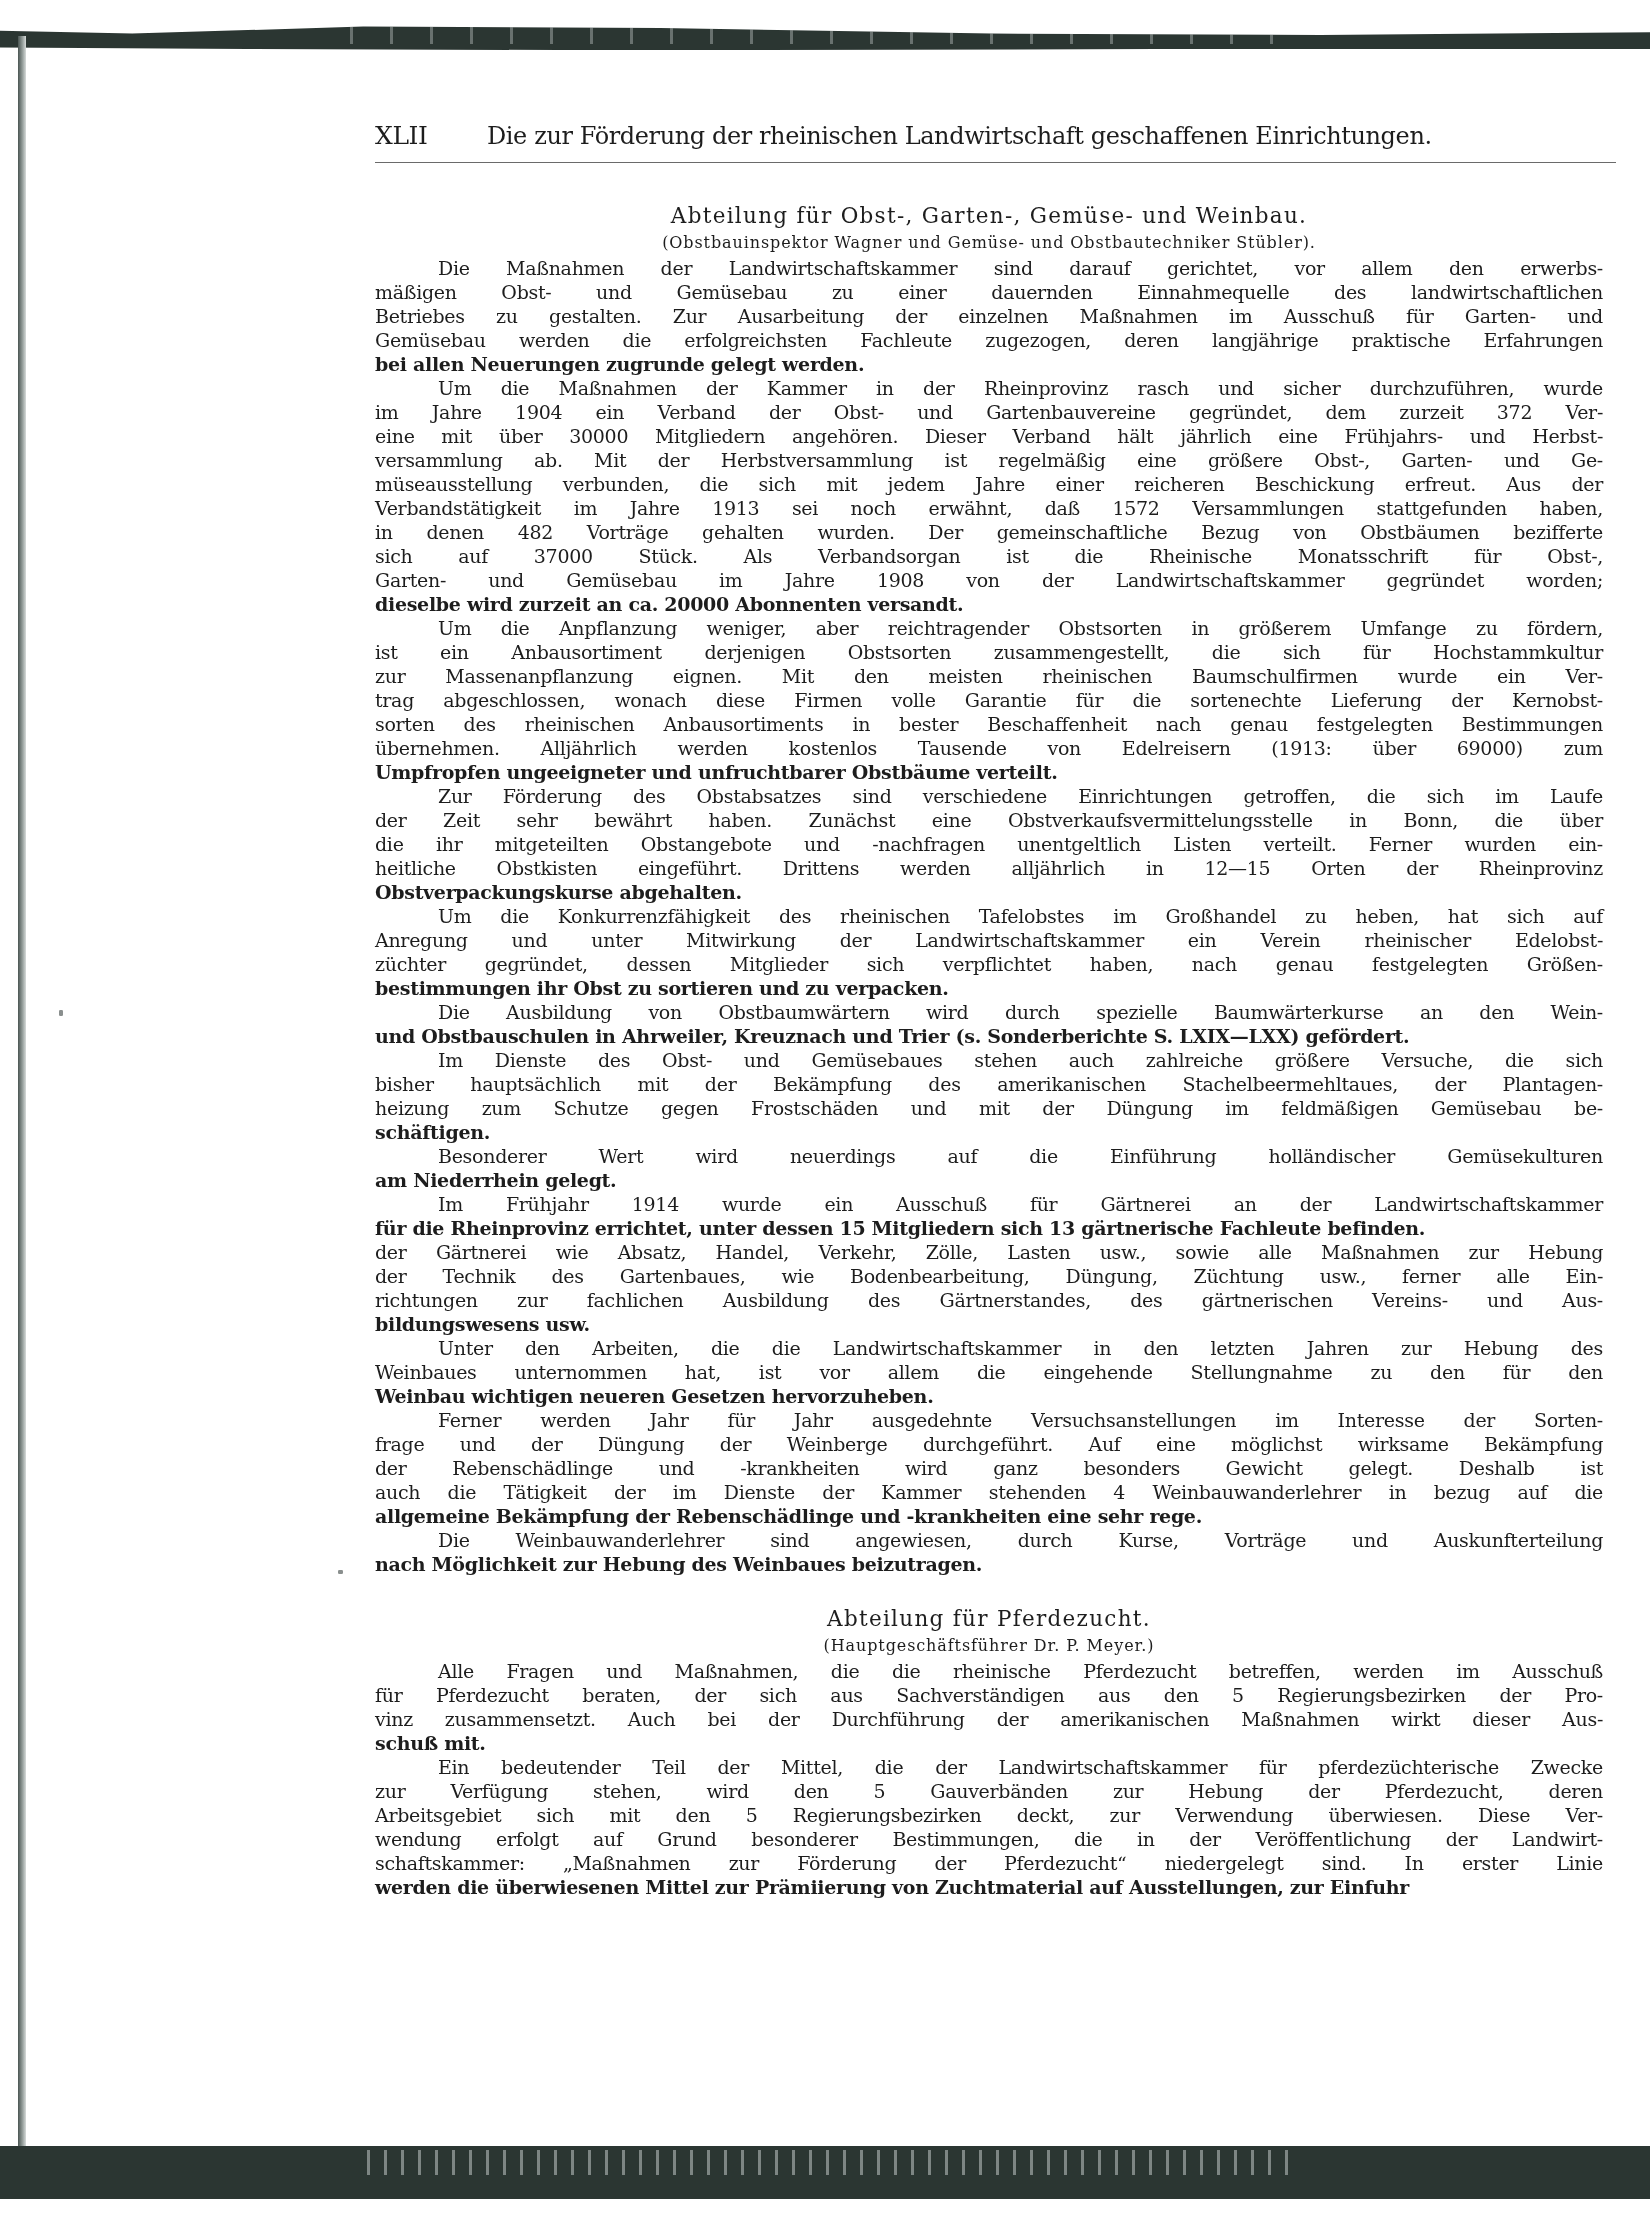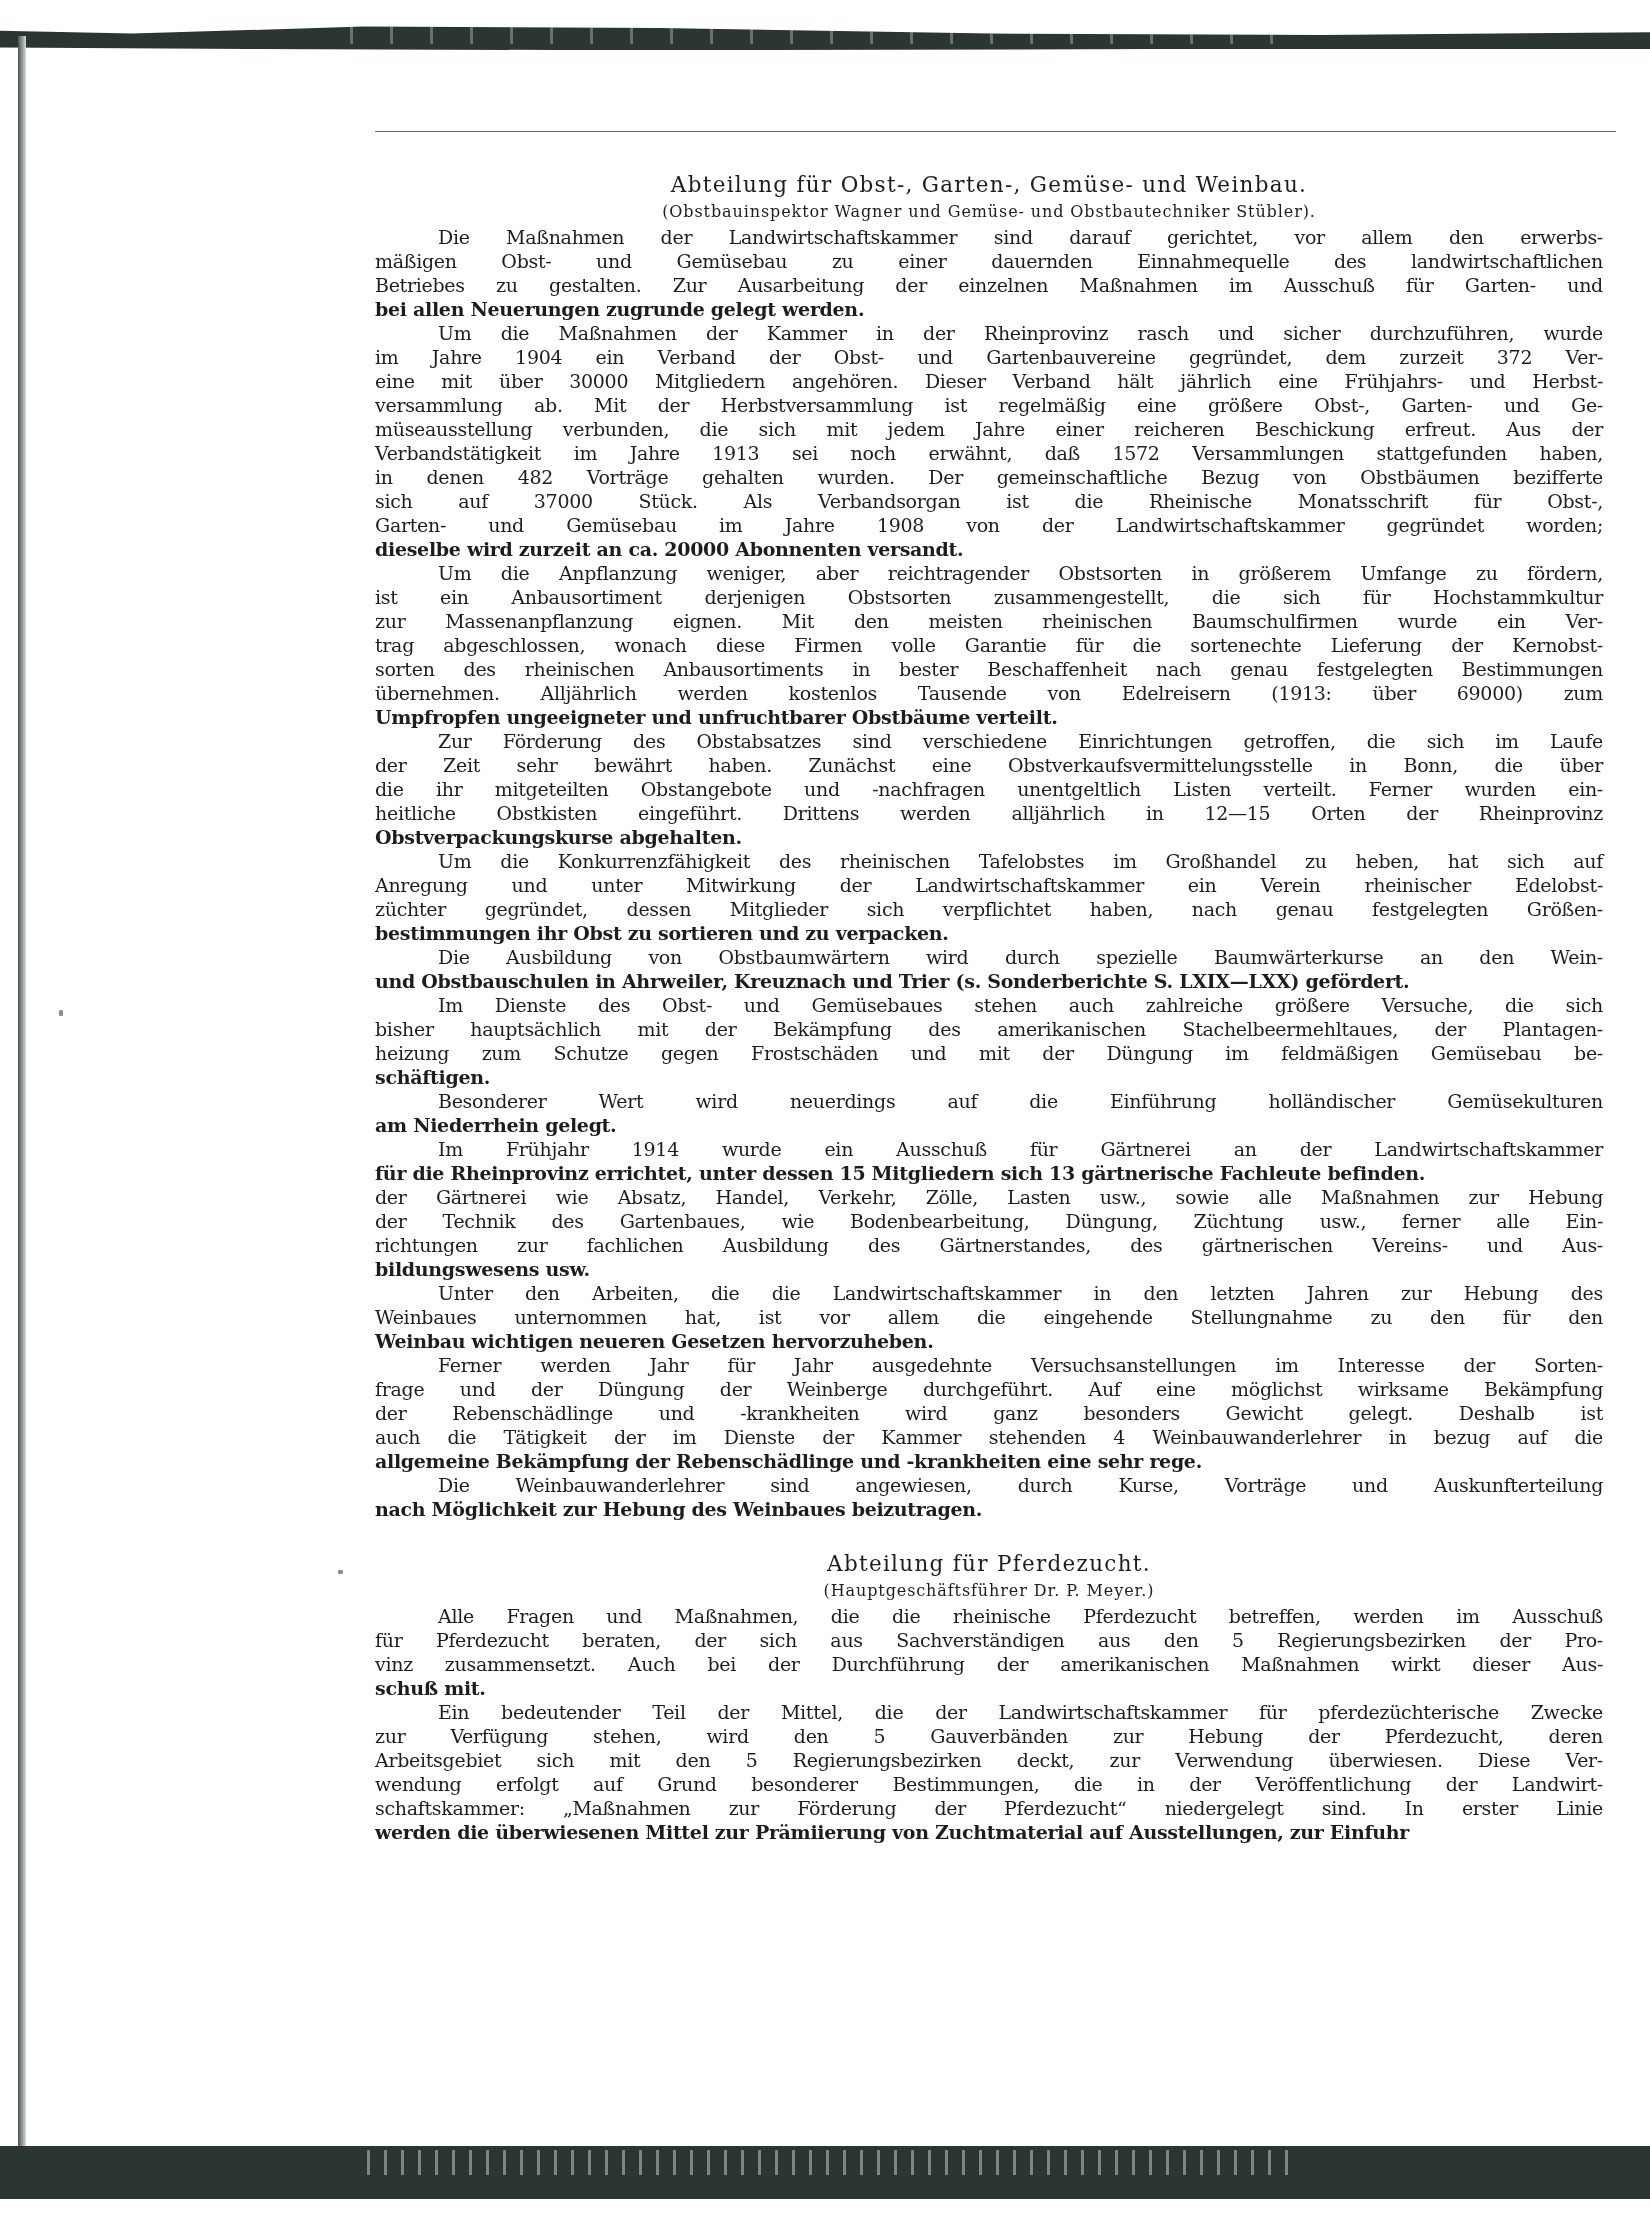--- a/index.html
+++ b/index.html
@@ -117,30 +117,35 @@
 <body>
 
 <div class="scan-top"></div>
 <div class="scan-left"></div>
 <div class="scan-bottom"></div>
 <div class="scan-bottom-mark"></div>
 <div class="margin-mark" style="left:59px; top:1010px;"></div>
 <div class="margin-mark" style="left:338px; top:1570px; width:4.5px; height:3.6px;"></div>
 
 <div class="page">
+  <div class="running-head">
+    <span class="folio">XLII</span>
+    <span class="rh-title">Die zur Förderung der rheinischen Landwirtschaft geschaffenen Einrichtungen.</span>
+  </div>
   <div class="rule"></div>
 
   <div id="sections">
       <section>
         <div class="section-title" style="margin-top: 39px;">Abteilung für Obst-, Garten-, Gemüse- und Weinbau.</div>
         <div class="section-sub">(Obstbauinspektor Wagner und Gemüse- und Obstbautechniker Stübler).</div>
         <p class="para">
           <span class="line indent">Die Maßnahmen der Landwirtschaftskammer sind darauf gerichtet, vor allem den erwerbs-</span>
           <span class="line">mäßigen Obst- und Gemüsebau zu einer dauernden Einnahmequelle des landwirtschaftlichen</span>
           <span class="line">Betriebes zu gestalten. Zur Ausarbeitung der einzelnen Maßnahmen im Ausschuß für Garten- und</span>
+          <span class="line">Gemüsebau werden die erfolgreichsten Fachleute zugezogen, deren langjährige praktische Erfahrungen</span>
           <span class="line last">bei allen Neuerungen zugrunde gelegt werden.</span>
         </p>
         <p class="para">
           <span class="line indent">Um die Maßnahmen der Kammer in der Rheinprovinz rasch und sicher durchzuführen, wurde</span>
           <span class="line">im Jahre 1904 ein Verband der Obst- und Gartenbauvereine gegründet, dem zurzeit 372 Ver-</span>
           <span class="line">eine mit über 30000 Mitgliedern angehören. Dieser Verband hält jährlich eine Frühjahrs- und Herbst-</span>
           <span class="line">versammlung ab. Mit der Herbstversammlung ist regelmäßig eine größere Obst-, Garten- und Ge-</span>
           <span class="line">müseausstellung verbunden, die sich mit jedem Jahre einer reicheren Beschickung erfreut. Aus der</span>
           <span class="line">Verbandstätigkeit im Jahre 1913 sei noch erwähnt, daß 1572 Versammlungen stattgefunden haben,</span>
           <span class="line">in denen 482 Vorträge gehalten wurden. Der gemeinschaftliche Bezug von Obstbäumen bezifferte</span>

